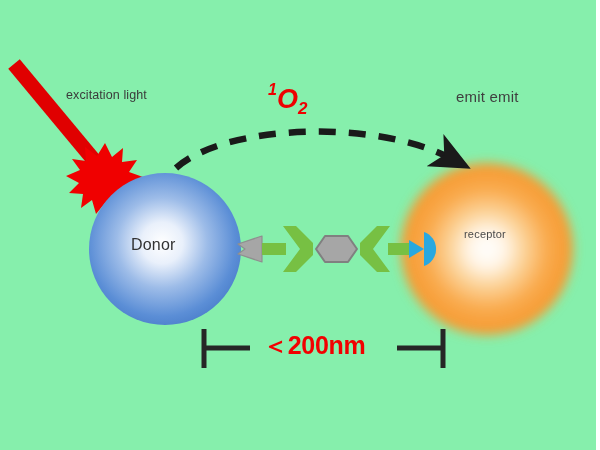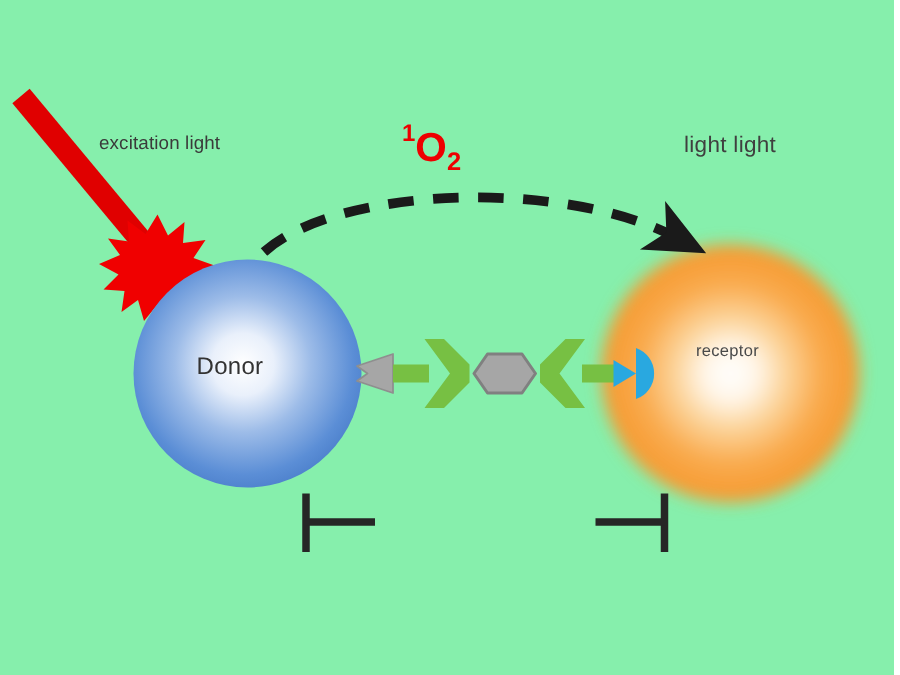--- a/index.html
+++ b/index.html
@@ -56,20 +56,21 @@
     color: #4a4a4a;
     letter-spacing: 0.2px;
   }
   #singlet-oxygen-label {
     left: 268px;
     top: 82px;
     color: #ee0000;
     font-weight: bold;
     font-size: 27px;
     line-height: 1;
+    font-style: italic;
   }
   #singlet-oxygen-label .sup {
     font-size: 16px;
     vertical-align: 13px;
     font-weight: bold;
   }
   #singlet-oxygen-label .sub {
     font-size: 17px;
     vertical-align: -6px;
     font-weight: bold;
@@ -177,22 +178,23 @@
       <line x1="204" y1="329" x2="204" y2="368" stroke="#262626" stroke-width="5"></line>
       <line x1="204" y1="348" x2="250" y2="348" stroke="#262626" stroke-width="5"></line>
 
       <line x1="443" y1="329" x2="443" y2="368" stroke="#262626" stroke-width="5"></line>
       <line x1="397" y1="348" x2="443" y2="348" stroke="#262626" stroke-width="5"></line>
     </g>
   </svg>
 
   <div class="lbl" id="excitation-label">excitation light</div>
 
-  <div class="lbl" id="emit-label">light light</div>
+  <div class="lbl" id="emit-label">emit emit</div>
 
   <div class="lbl" id="donor-label">Donor</div>
 
   <div class="lbl" id="receptor-label">receptor</div>
 
   <div class="lbl" id="singlet-oxygen-label"><span class="sup">1</span><span class="base">O</span><span class="sub">2</span></div>
 
+  <div class="lbl" id="distance-label">＜200nm</div>
 
 </div>
 
 </body></html>

